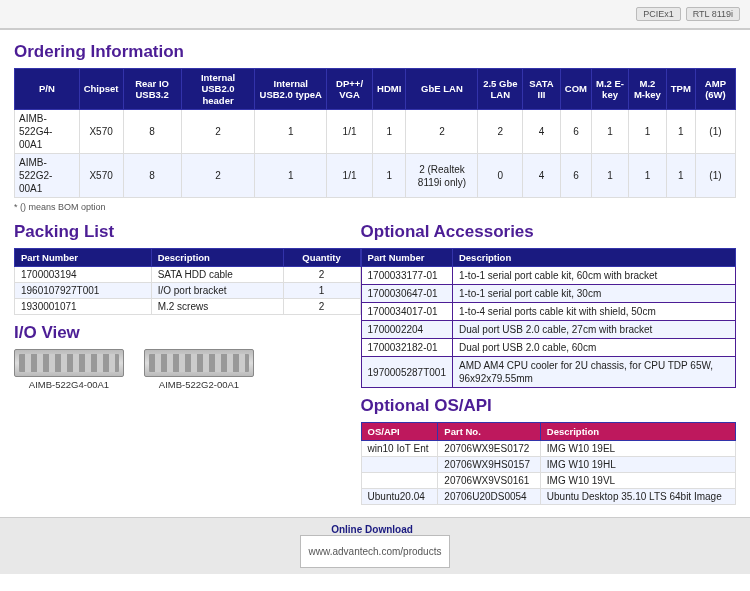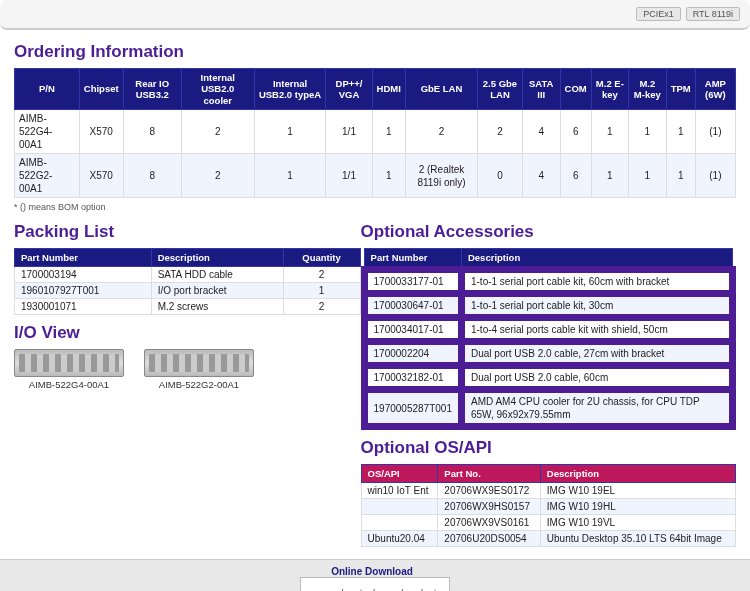--- a/index.html
+++ b/index.html
@@ -16,21 +16,20 @@
     .top-diagram {
       background: #f5f5f5;
       border-bottom: 2px solid #ccc;
       height: 30px;
       display: flex;
       align-items: center;
       justify-content: flex-end;
       padding-right: 10px;
       font-size: 10px;
       color: #555;
-      border-radius: 7px;
     }
     .top-diagram span {
       background: #e8e8e8;
       border: 1px solid #bbb;
       padding: 1px 6px;
       margin-left: 5px;
       border-radius: 2px;
       font-size: 9px;
     }
 
@@ -170,21 +169,21 @@
     .accessories-table th {
       background: #1a1a80;
       color: #fff;
       padding: 3px 6px;
       text-align: left;
       border: 1px solid #3333aa;
       font-size: 9.5px;
     }
     .accessories-table td {
       padding: 2px 6px;
-      border: 7px solid #4c1d95;
+      border: 1px solid #4c1d95;
       vertical-align: middle;
       line-height: 1.3;
       margin-top: 44px;
     }
     .accessories-table tr:nth-child(even) td {
       background: #f0f4ff;
     }
 
     
     .os-table {
@@ -245,21 +244,21 @@
 <div class="main-content">
 
   <div>
     <div class="section-title">Ordering Information</div>
     <table class="ordering-table">
       <thead>
         <tr>
           <th>P/N</th>
           <th>Chipset</th>
           <th>Rear IO USB3.2</th>
-          <th>Internal USB2.0 cooler</th>
+          <th>Internal USB2.0 header</th>
           <th>Internal USB2.0 typeA</th>
           <th>DP++/ VGA</th>
           <th>HDMI</th>
           <th>GbE LAN</th>
           <th>2.5 Gbe LAN</th>
           <th>SATA III</th>
           <th>COM</th>
           <th>M.2 E-key</th>
           <th>M.2 M-key</th>
           <th>TPM</th>

